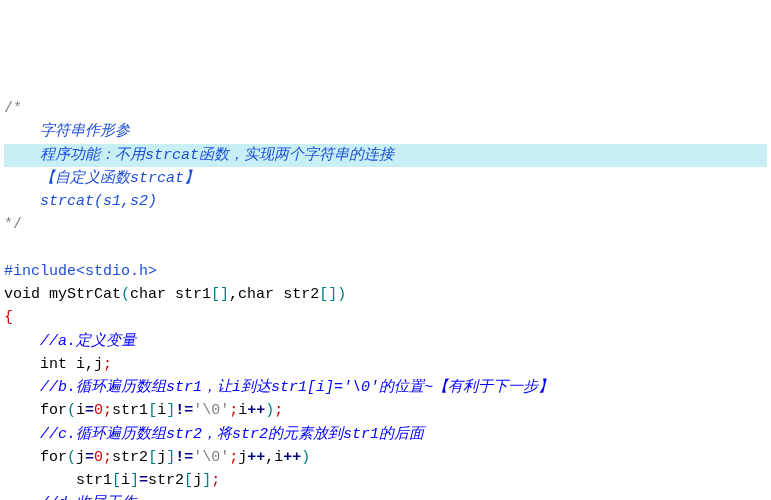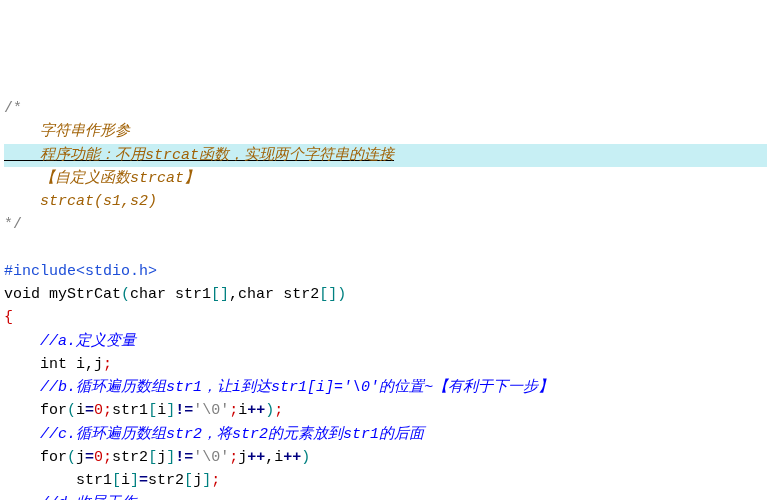--- a/index.html
+++ b/index.html
@@ -6,23 +6,23 @@
       margin: 0;
       padding: 4px;
       background: #ffffff;
       font-family: Consolas, "Courier New", monospace;
       font-size: 15px;
       line-height: 1.55;
       color: #000000;
       white-space: pre;
     }
     .line { display: block; }
-    .line.hl { background: #c7eff4; text-decoration: underline; }
+    .line.hl { background: #c7eff4; }
     .c-gray { color: #808080; }
-    .c-comment-it { color: #a16207; font-style: italic; }
+    .c-comment-it { color: #1d4ed8; font-style: italic; }
     .c-keyword { color: #000000; }
     .c-include { color: #1d4ed8; }
     .c-paren { color: #008080; }
     .c-brace { color: #cc0000; }
     .c-semi { color: #cc0000; }
     .c-num { color: #cc0000; }
     .c-str { color: #808080; }
     .c-dcomment { color: #0000ff; font-style: italic; }
     .c-op { color: #000080; font-weight: bold; }
   </style>

